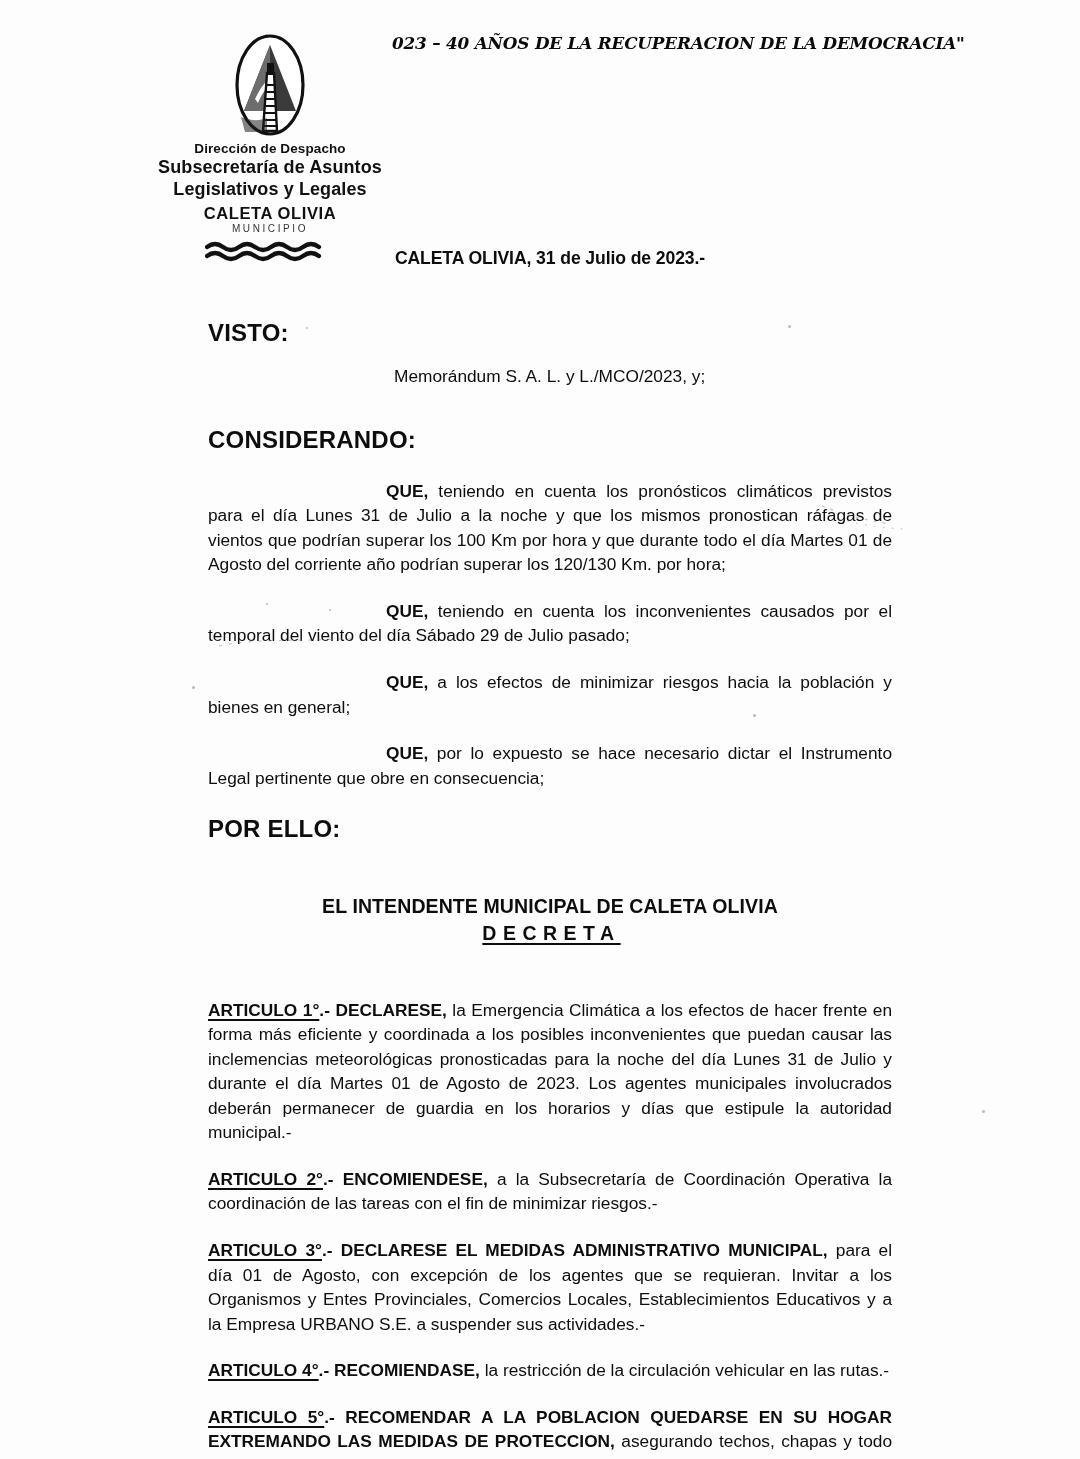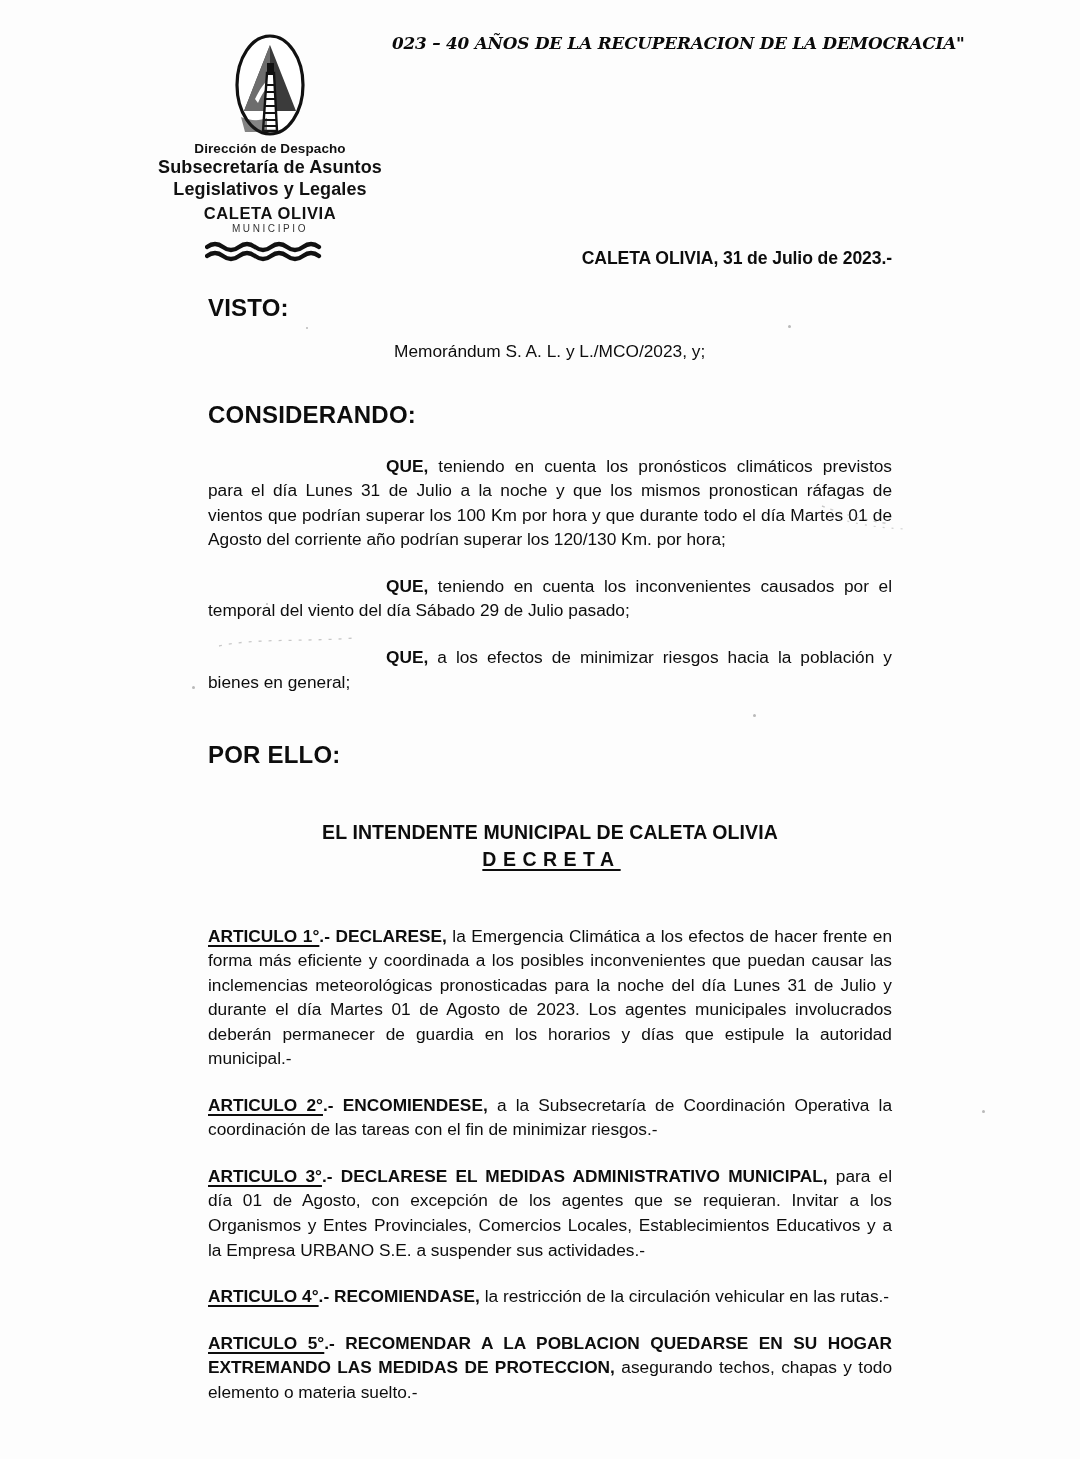--- a/index.html
+++ b/index.html
@@ -104,25 +104,25 @@
     position: absolute;
     left: 208px;
     top: 246px;
     width: 684px;
     font-size: 17.3px;
     line-height: 1.42;
     color: #0d0d0d;
   }
 
   .dateline {
-    text-align: right;
+    text-align: center;
     font-weight: 700;
     font-size: 17.6px;
     letter-spacing: -0.1px;
-    margin-bottom: 20px;
+    margin-bottom: 45px;
   }
 
   .section-head {
     font-weight: 700;
     font-size: 24px;
     letter-spacing: 0.2px;
     margin: 0;
   }
 
   .visto-body {
@@ -253,20 +253,21 @@
     <div class="gap-md"></div>
 
     <p class="para indent"><span class="b">QUE,</span><span> teniendo en cuenta los inconvenientes causados por el temporal del viento del día Sábado 29 de Julio pasado;</span></p>
 
     <div class="gap-md"></div>
 
     <p class="para indent"><span class="b">QUE,</span><span> a los efectos de minimizar riesgos hacia la población y bienes en general;</span></p>
 
     <div class="gap-md"></div>
 
+    <p class="para indent"><span class="b">QUE,</span><span> por lo expuesto se hace necesario dictar el Instrumento Legal pertinente que obre en consecuencia;</span></p>
 
     <div class="gap-md"></div>
 
     <div class="section-head">POR ELLO:</div>
 
     <div style="height:48px"></div>
 
     <div class="decreta-block">
       <div class="decreta-title">EL INTENDENTE MUNICIPAL DE CALETA OLIVIA</div>
       <span class="decreta-word">DECRETA</span>

